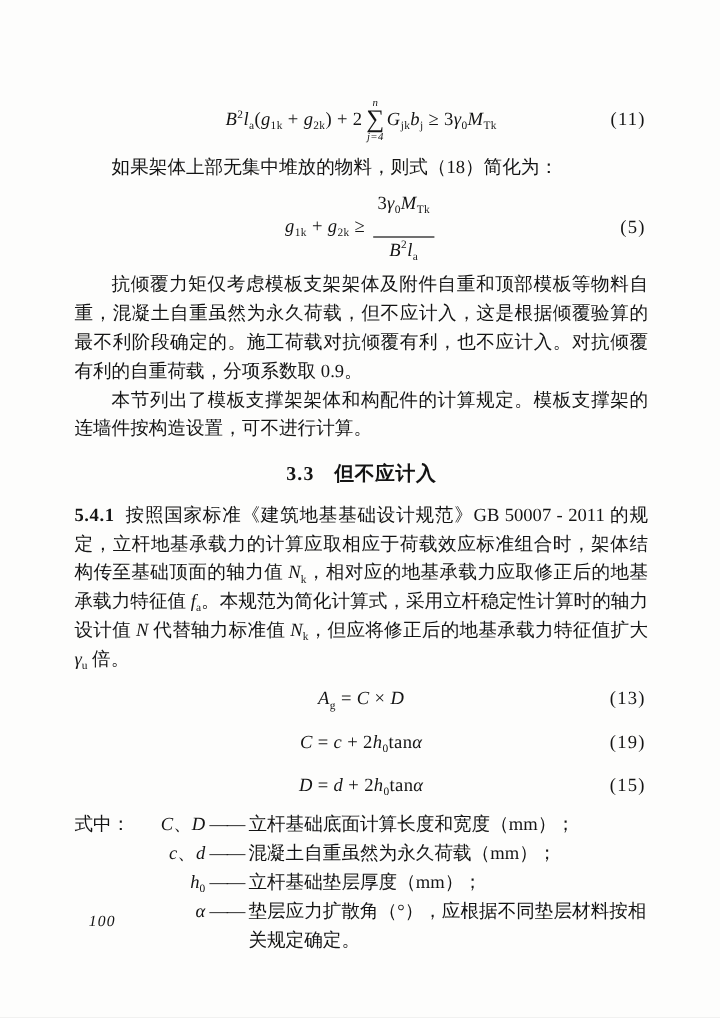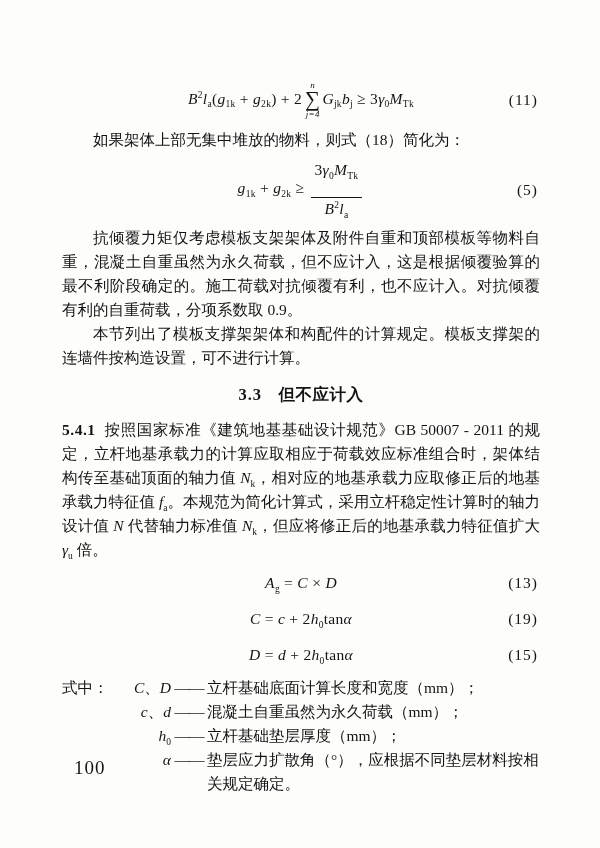--- a/index.html
+++ b/index.html
@@ -72,21 +72,22 @@
     margin-top:1px;
   }
   .w-label{grid-column:1;white-space:nowrap;}
   .w-sym{text-align:right;white-space:nowrap;}
   .w-dash{text-align:center;letter-spacing:-1px;white-space:nowrap;overflow:hidden;}
   .w-desc{text-align:left;}
   
   .page-number{
     position:absolute;
     left:74px;top:756px;
-    font-size:19px;
+    font-style:italic;
+    font-size:13px;
     letter-spacing:1px;
   }
 </style>
 </head>
 <body>
 
 <div class="page">
 
   <div class="eq eq-11">
     <span class="eq-math"><i>B</i><sup>2</sup><i>l</i><sub>a</sub>(<i>g</i><sub>1k</sub> + <i>g</i><sub>2k</sub>) + 2<span class="sum">

